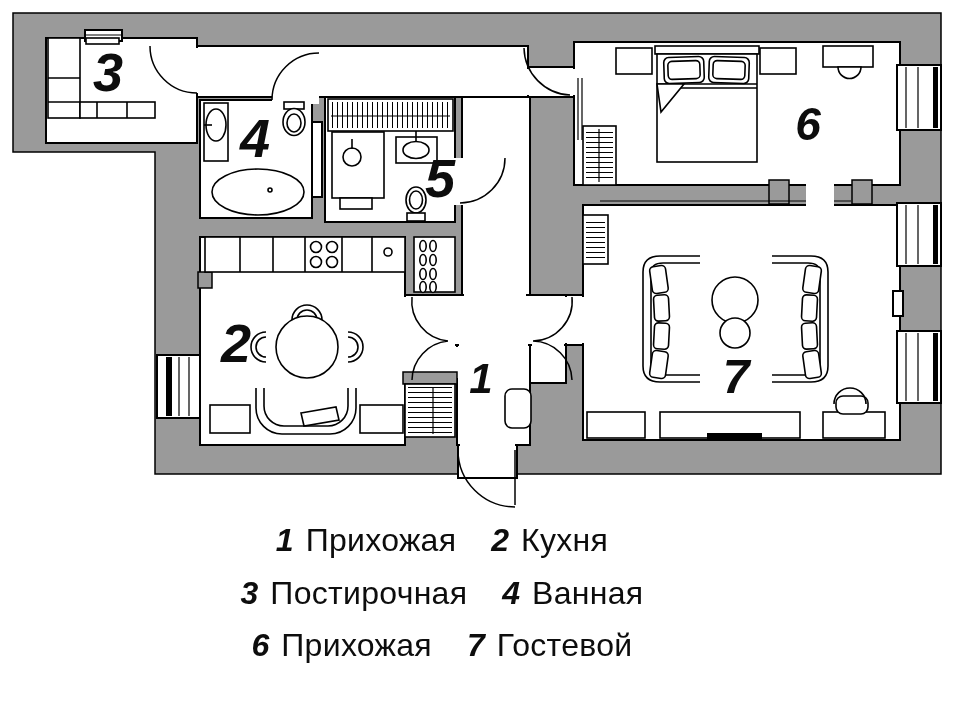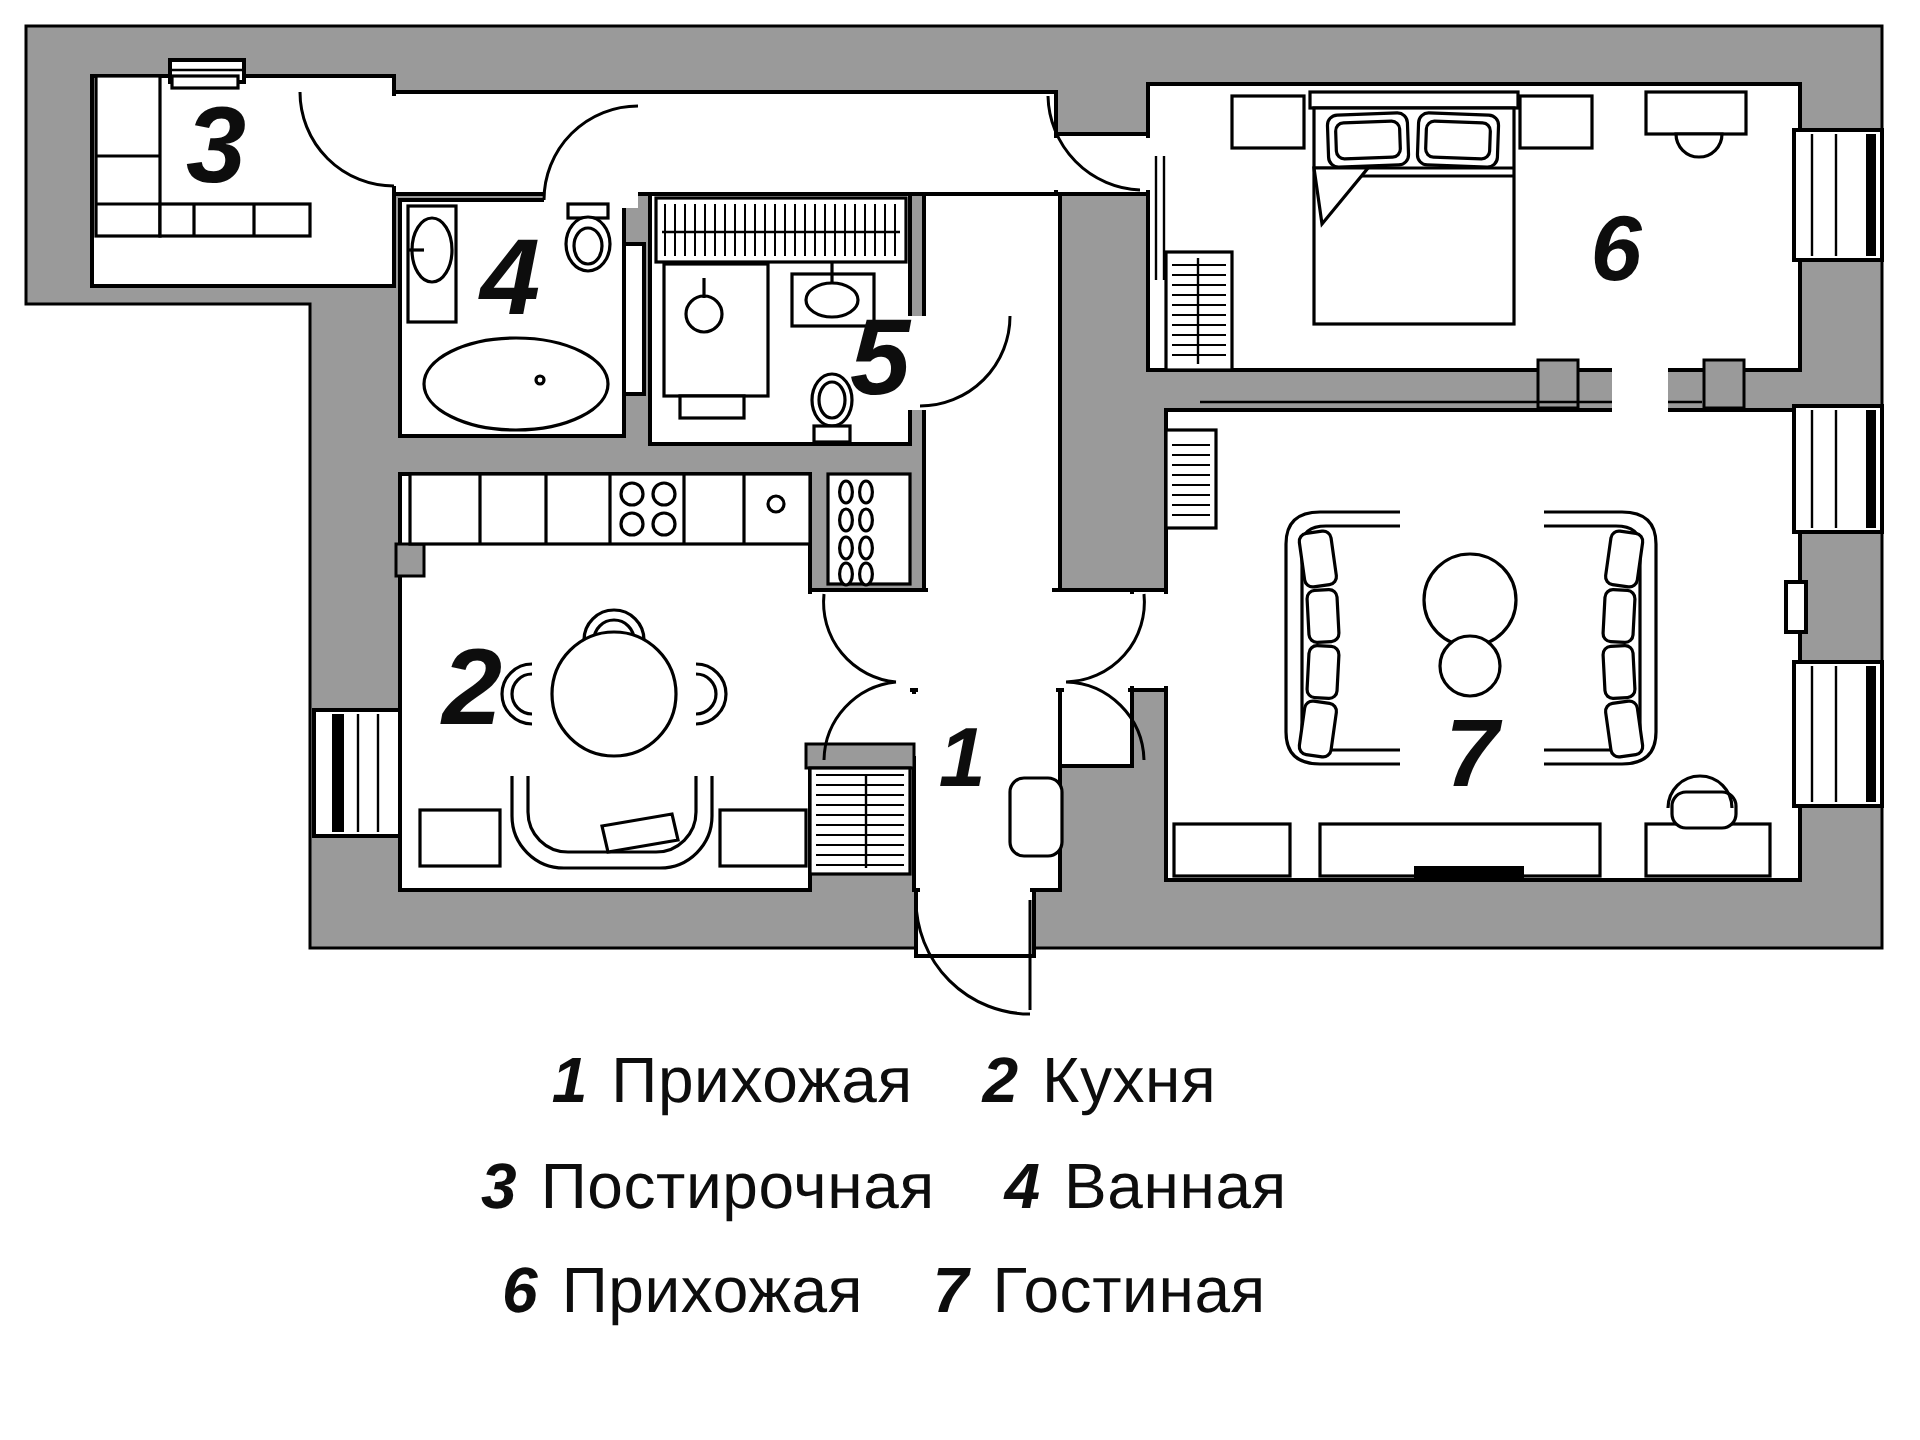--- a/index.html
+++ b/index.html
@@ -290,16 +290,16 @@
   <div class="lrow">
     <span class="litem"><span class="lnum">1</span><span class="lname">Прихожая</span></span>
     <span class="litem"><span class="lnum">2</span><span class="lname">Кухня</span></span>
   </div>
   <div class="lrow">
     <span class="litem"><span class="lnum">3</span><span class="lname">Постирочная</span></span>
     <span class="litem"><span class="lnum">4</span><span class="lname">Ванная</span></span>
   </div>
   <div class="lrow">
     <span class="litem"><span class="lnum">6</span><span class="lname">Прихожая</span></span>
-    <span class="litem"><span class="lnum">7</span><span class="lname">Гостиная</span></span>
+    <span class="litem"><span class="lnum">7</span><span class="lname">Гостевой</span></span>
   </div>
 </div>
 </div>
 
 </body></html>

